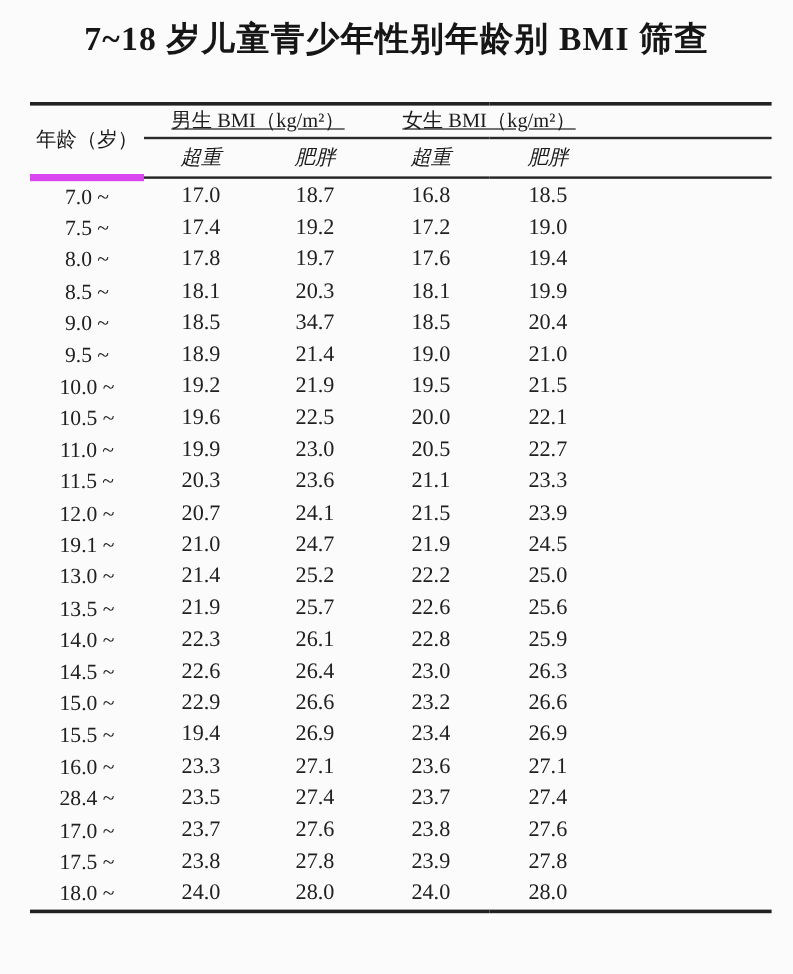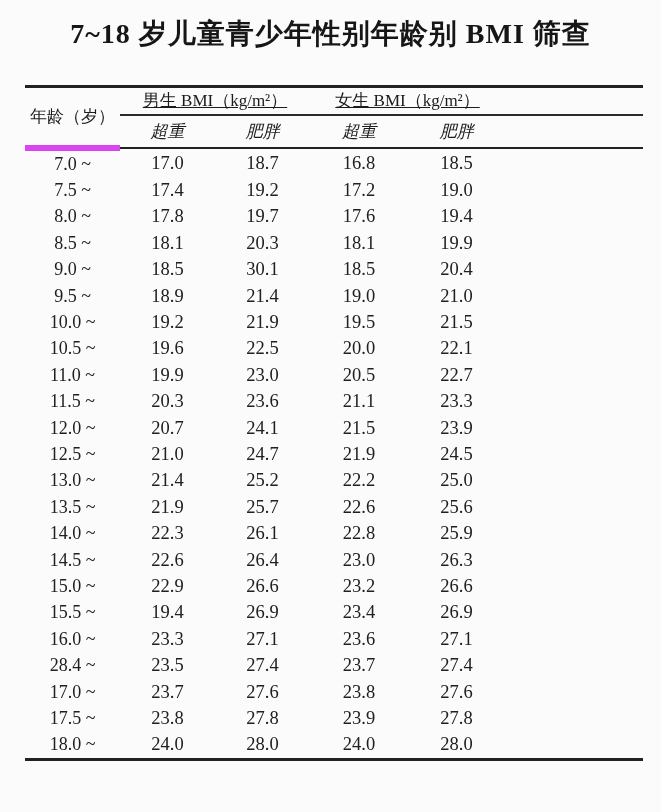--- a/index.html
+++ b/index.html
@@ -131,21 +131,21 @@
     <td class="age-cell">8.5 ~</td>
     <td class="num">18.1</td>
     <td class="num">20.3</td>
     <td class="num">18.1</td>
     <td class="num">19.9</td>
     <td class="filler-cell"></td>
   </tr>
         <tr>
     <td class="age-cell">9.0 ~</td>
     <td class="num">18.5</td>
-    <td class="num">30.1</td>
+    <td class="num">34.7</td>
     <td class="num">18.5</td>
     <td class="num">20.4</td>
     <td class="filler-cell"></td>
   </tr>
         <tr>
     <td class="age-cell">9.5 ~</td>
     <td class="num">18.9</td>
     <td class="num">21.4</td>
     <td class="num">19.0</td>
     <td class="num">21.0</td>
@@ -185,21 +185,21 @@
   </tr>
         <tr>
     <td class="age-cell">12.0 ~</td>
     <td class="num">20.7</td>
     <td class="num">24.1</td>
     <td class="num">21.5</td>
     <td class="num">23.9</td>
     <td class="filler-cell"></td>
   </tr>
         <tr>
-    <td class="age-cell">12.5 ~</td>
+    <td class="age-cell">19.1 ~</td>
     <td class="num">21.0</td>
     <td class="num">24.7</td>
     <td class="num">21.9</td>
     <td class="num">24.5</td>
     <td class="filler-cell"></td>
   </tr>
         <tr>
     <td class="age-cell">13.0 ~</td>
     <td class="num">21.4</td>
     <td class="num">25.2</td>

